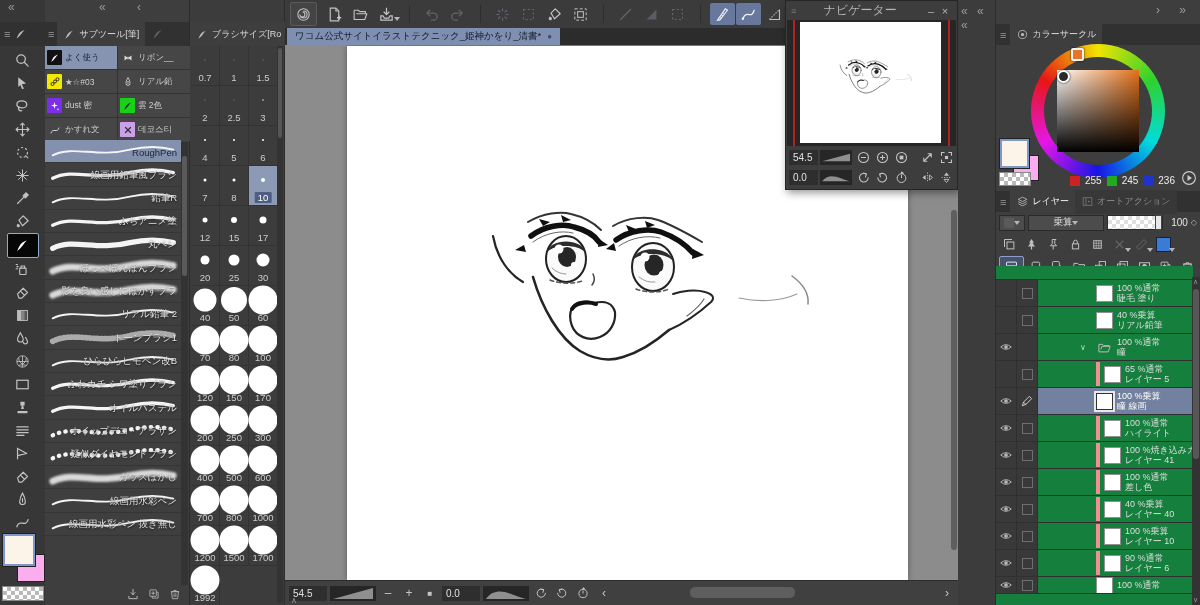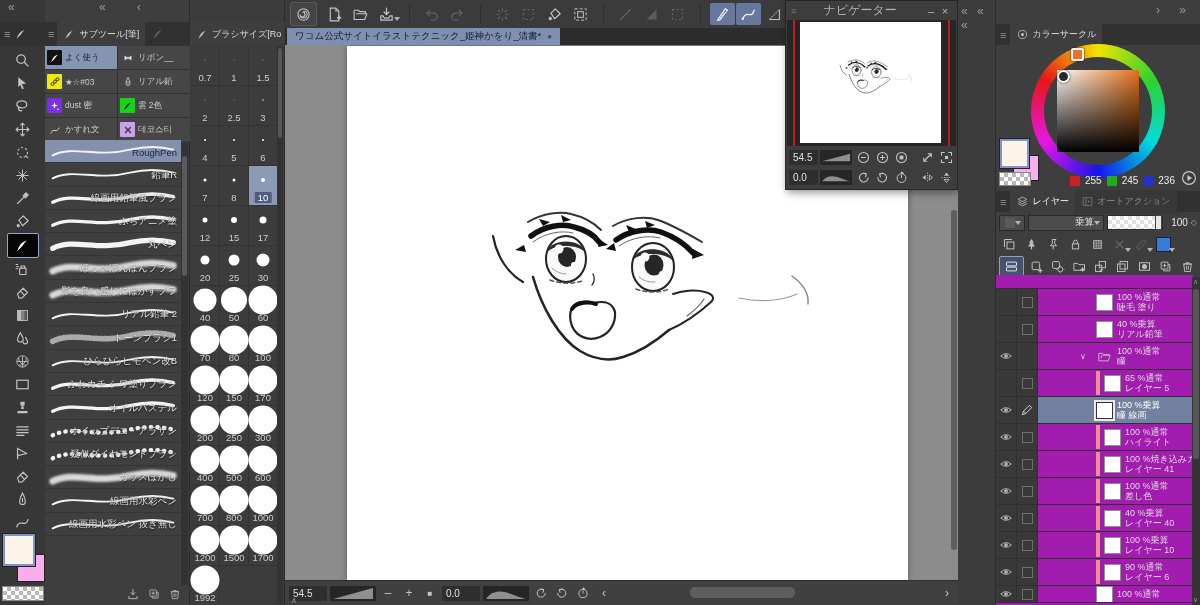--- a/index.html
+++ b/index.html
@@ -123,37 +123,37 @@
   .cswSub{position:absolute;left:17px;top:155px;width:24px;height:24px;background:#fbadee;border:1px solid #222;}
   .cswTrans{position:absolute;left:3px;top:172px;width:30px;height:12px;border:1px solid #888;}
   .rgbrow{position:absolute;right:25px;top:175px;display:flex;align-items:center;gap:5px;color:#eee;font-size:10px;}
   .rgbsq{width:10px;height:10px;display:inline-block;}
   .carrow{position:absolute;right:2px;top:169px;width:18px;height:18px;color:#ccc;}
   .carrow svg{width:18px;height:18px;}
 
   .ltabrow{position:absolute;top:191px;left:0;right:0;height:21px;background:#313131;display:flex;align-items:center;}
   .ltabrow .ptab.inactive{background:#383838;color:#8a8a8a;}
   .blendrow{position:absolute;top:212px;left:0;right:0;height:21px;display:flex;align-items:center;gap:3px;padding:0 3px;box-sizing:border-box;}
-  .dd{height:16px;background:#4c4c4c;border:1px solid #2a2a2a;display:flex;align-items:center;justify-content:flex-end;padding:0 3px;box-sizing:border-box;color:#ddd;}
+  .dd{height:16px;background:#4c4c4c;border:1px solid #2a2a2a;display:flex;align-items:center;justify-content:center;padding:0 3px;box-sizing:border-box;color:#ddd;}
   .dd.small{width:26px;}
   .dd.blend{width:76px;font-size:9.5px;}
   .opslider{width:54px;height:13px;position:relative;border:1px solid #2a2a2a;
     background:linear-gradient(rgba(255,255,255,.55),rgba(255,255,255,.55)),conic-gradient(#b9b9b9 25%,#fff 0 50%,#b9b9b9 0 75%,#fff 0);background-size:auto,8px 8px;}
   .ophandle{position:absolute;right:0;top:-1px;width:5px;height:13px;background:#e8e8e8;border:1px solid #444;}
   .opval{width:22px;text-align:right;color:#e5e5e5;font-size:10px;}
   .opdia{color:#aaa;font-size:8px;}
   .lrow-icons{position:absolute;left:0;right:0;display:flex;align-items:center;gap:2px;padding:0 3px;box-sizing:border-box;}
   .li{position:relative;width:20px;height:19px;display:flex;align-items:center;justify-content:center;color:#c0c0c0;}
   .li svg{width:15px;height:15px;}
   .li.dim{color:#606468;}
   .li .ddtri{position:absolute;right:-2px;bottom:2px;}
   .li.tgl{width:24px;border:1px solid #8aa0c8;background:#47516b;border-radius:2px;color:#dfe7f5;}
   .li.push{margin-left:auto;}
   .lcolor{width:13px;height:13px;background:#3a7bd5;border:1px solid #16213a;}
-  .llist{position:absolute;top:275px;left:0;width:197px;bottom:0;background:#a21caf;overflow:hidden;}
+  .llist{position:absolute;top:266px;left:0;width:197px;bottom:0;background:#15803d;overflow:hidden;}
   .lrow{display:flex;height:27px;border-bottom:1px solid #303030;box-sizing:border-box;}
   .lcell{width:20px;flex:none;background:#393939;border-right:1px solid #2f2f2f;display:flex;align-items:center;justify-content:center;}
   .lico svg{width:14px;height:14px;color:#b5b5b5;display:block;}
   .lico.pen svg{color:#d8d8d8;}
   .chkbox{width:9px;height:9px;border:1px solid #6e6e6e;}
   .lbody{flex:1;position:relative;display:flex;align-items:center;gap:4px;padding-left:58px;overflow:hidden;}
   .lrow.sel .lbody{background:#72819f;}
   .fold-arrow{position:absolute;left:42px;color:#ccc;font-size:8px;}
   .ltag{width:4px;height:24px;background:#ef8f92;flex:none;}
   .lthumb{width:15px;height:15px;background:#fff;border:1px solid #909090;flex:none;}
@@ -859,30 +859,30 @@
 
         <div class="brow sel">
           <svg class="bstroke" viewBox="0 0 140 22" preserveAspectRatio="none">
             <path d="M6,15 C28,4 52,18 88,9 C106,5 122,6 134,9" class="thin"></path>
           </svg>
           <span class="bname">RoughPen</span>
         </div>
 
         <div class="brow">
           <svg class="bstroke" viewBox="0 0 140 22" preserveAspectRatio="none">
-            <path d="M6,15 C28,4 52,18 88,9 C106,5 122,6 134,9" class="thin"></path>
-          </svg>
-          <span class="bname">鉛筆R</span>
+            <path d="M6,15 C28,4 52,18 88,9 C106,5 122,6 134,9"></path>
+          </svg>
+          <span class="bname">線画用鉛筆風ブラシ</span>
         </div>
 
         <div class="brow">
           <svg class="bstroke" viewBox="0 0 140 22" preserveAspectRatio="none">
-            <path d="M6,15 C28,4 52,18 88,9 C106,5 122,6 134,9"></path>
-          </svg>
-          <span class="bname">線画用鉛筆風ブラシ</span>
+            <path d="M6,15 C28,4 52,18 88,9 C106,5 122,6 134,9" class="thin"></path>
+          </svg>
+          <span class="bname">鉛筆R</span>
         </div>
 
         <div class="brow">
           <svg class="bstroke" viewBox="0 0 140 22" preserveAspectRatio="none">
             <path d="M6,15 C28,4 52,18 88,9 C106,5 122,6 134,9"></path>
           </svg>
           <span class="bname">ふちアニメ塗</span>
         </div>
 
         <div class="brow">

